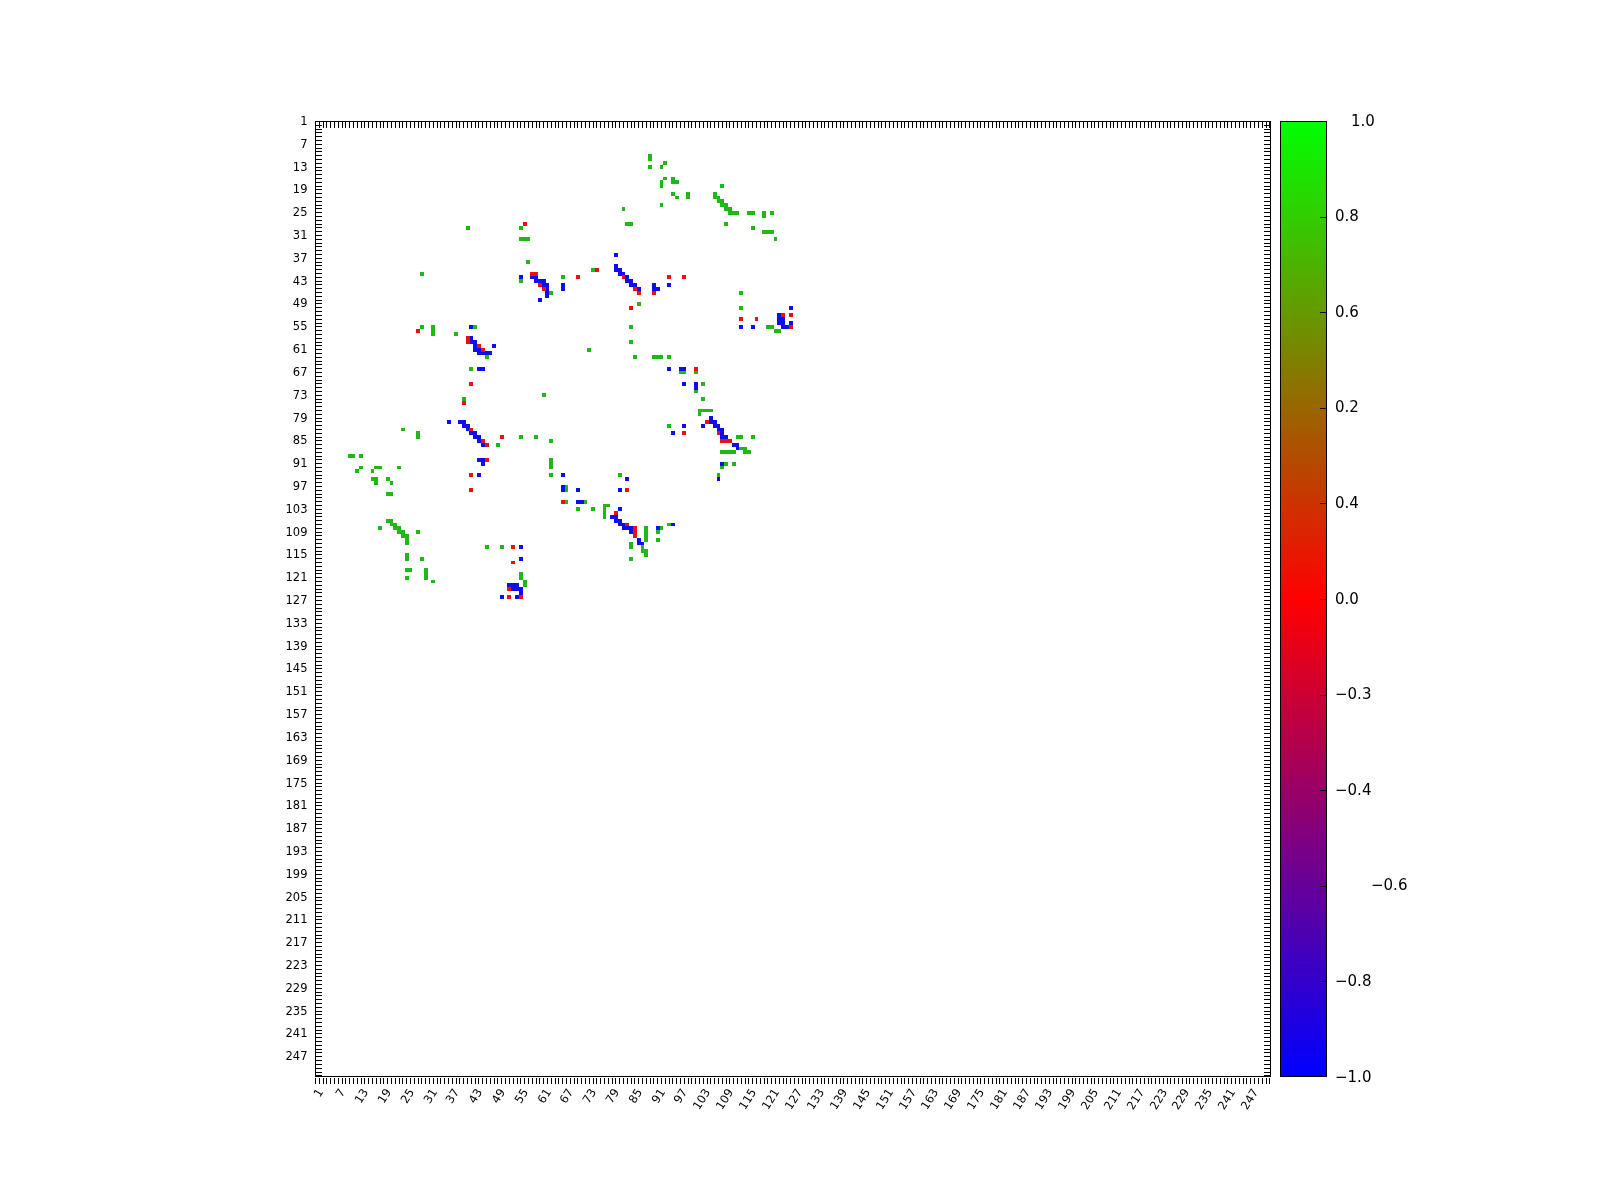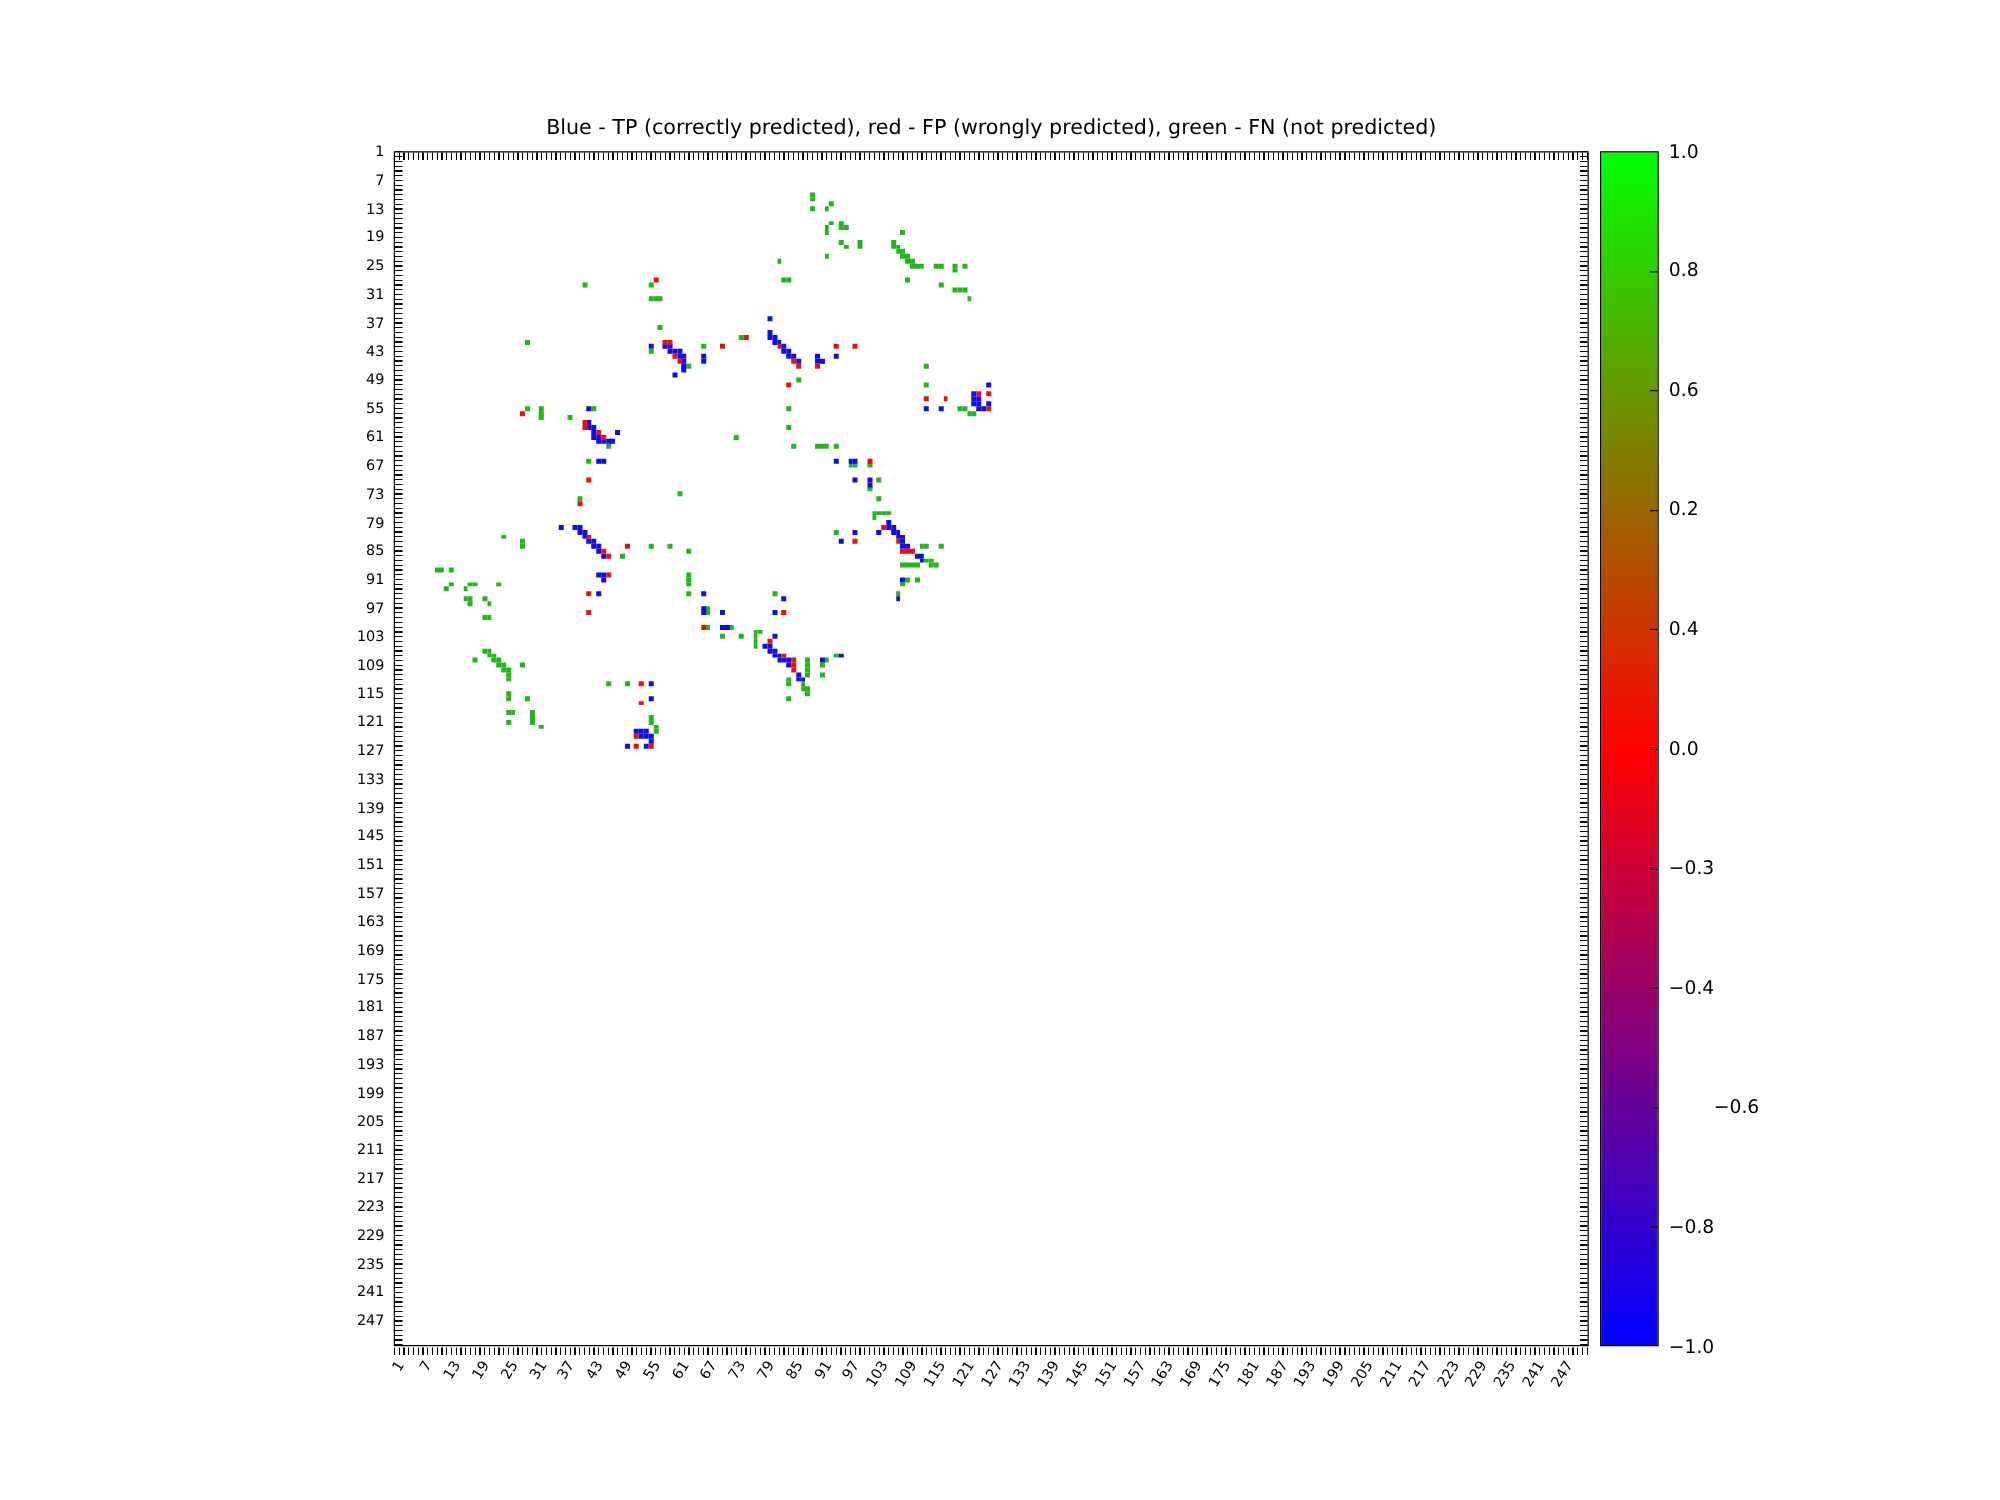--- a/index.html
+++ b/index.html
@@ -29,21 +29,20 @@
         background:linear-gradient(to bottom,#00ff00 0%,#ff0000 50%,#0000ff 100%);}
   .cbar-tick{position:absolute;width:6px;height:1px;background:#000;}
   .cbar-lab{position:absolute;left:1335px;width:60px;font-size:15px;line-height:15px;text-align:left;}
 </style>
 </head>
 <body>
 
 <div class="figure">
 
 
-  <div class="axtitle">Blue - TP (correctly predicted), red - FP (wrongly predicted), green - FN (not predicted)</div>
 
   <div class="plot" id="plot"></div>
 
   <div class="comb-left"></div>
   <div class="comb-right"></div>
   <div class="comb-top"></div>
   <div class="comb-bottom"></div>
 
   <div id="ylabels">
       <div class="ylab" style="left: 267.5px; top: 116px;">1</div>
@@ -512,21 +511,21 @@
   <div id="cbarticks">
       <div class="cbar-tick" style="left: 1320px; top: 216.6px;"></div>
       <div class="cbar-tick" style="left: 1320px; top: 312.2px;"></div>
       <div class="cbar-tick" style="left: 1320px; top: 407.8px;"></div>
       <div class="cbar-tick" style="left: 1320px; top: 503.4px;"></div>
       <div class="cbar-tick" style="left: 1320px; top: 599px;"></div>
       <div class="cbar-tick" style="left: 1320px; top: 694.6px;"></div>
       <div class="cbar-tick" style="left: 1320px; top: 790.2px;"></div>
       <div class="cbar-tick" style="left: 1320px; top: 885.8px;"></div>
       <div class="cbar-tick" style="left: 1320px; top: 981.4px;"></div>
-      <div class="cbar-lab" style="top: 113.5px;">1.0</div>
+      <div class="cbar-lab" style="top: 113.5px; margin-left: 16px;">1.0</div>
       <div class="cbar-lab" style="top: 209.1px;">0.8</div>
       <div class="cbar-lab" style="top: 304.7px;">0.6</div>
       <div class="cbar-lab" style="top: 400.3px;">0.2</div>
       <div class="cbar-lab" style="top: 495.9px;">0.4</div>
       <div class="cbar-lab" style="top: 591.5px;">0.0</div>
       <div class="cbar-lab" style="top: 687.1px;">−0.3</div>
       <div class="cbar-lab" style="top: 782.7px;">−0.4</div>
       <div class="cbar-lab" style="top: 878.3px; margin-left: 36px;">−0.6</div>
       <div class="cbar-lab" style="top: 973.9px;">−0.8</div>
       <div class="cbar-lab" style="top: 1069.5px;">−1.0</div>

